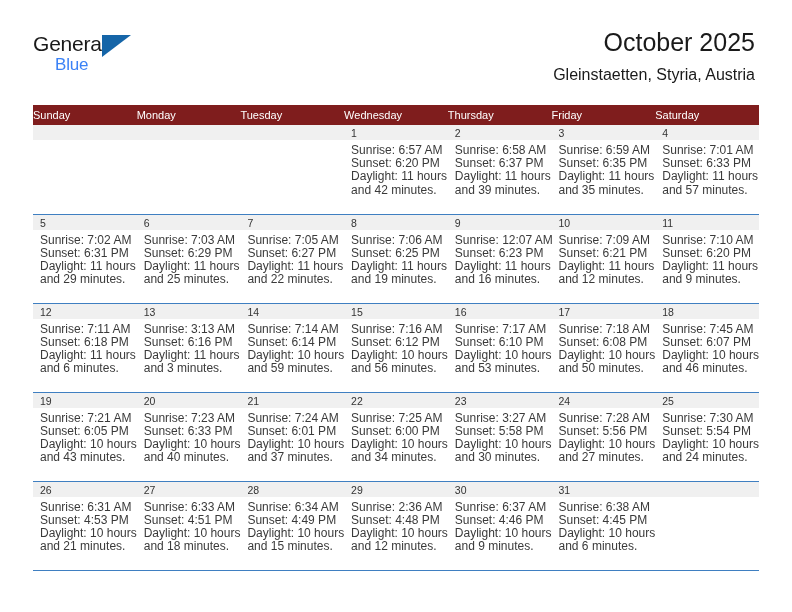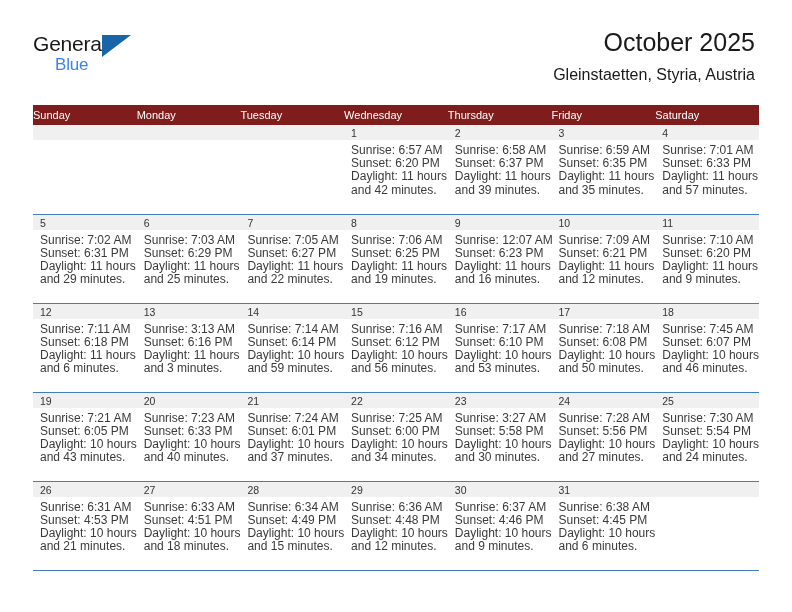--- a/index.html
+++ b/index.html
@@ -456,21 +456,21 @@
             <div class="cell-body">
               <div>Sunrise: 6:34 AM</div>
               <div>Sunset: 4:49 PM</div>
               <div>Daylight: 10 hours</div>
               <div>and 15 minutes.</div>
             </div>
           </td>
           <td class="daycell">
             <div class="datestrip">29</div>
             <div class="cell-body">
-              <div>Sunrise: 6:36 AM</div>
+              <div>Sunrise: 2:36 AM</div>
               <div>Sunset: 4:48 PM</div>
               <div>Daylight: 10 hours</div>
               <div>and 12 minutes.</div>
             </div>
           </td>
           <td class="daycell">
             <div class="datestrip">30</div>
             <div class="cell-body">
               <div>Sunrise: 6:37 AM</div>
               <div>Sunset: 4:46 PM</div>

